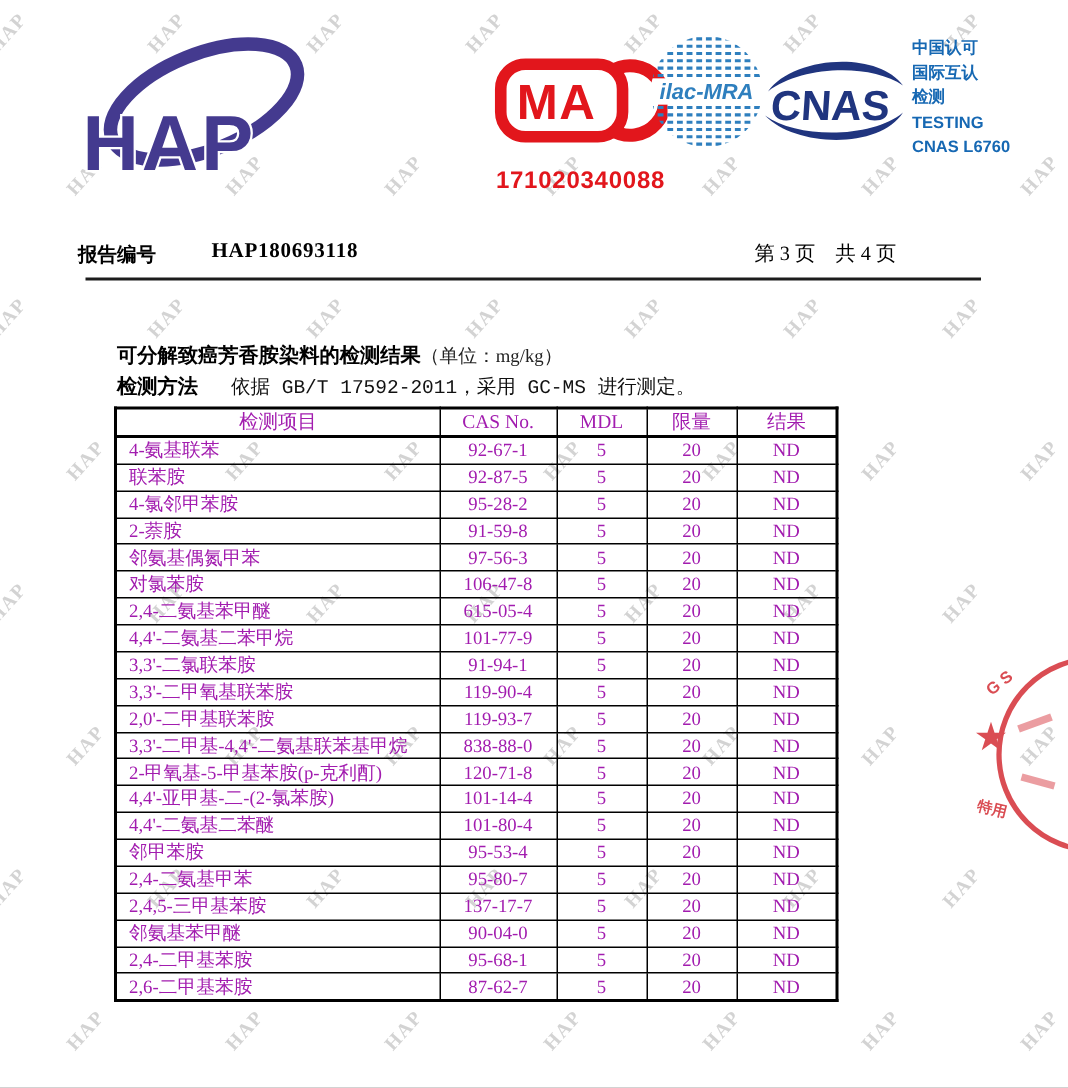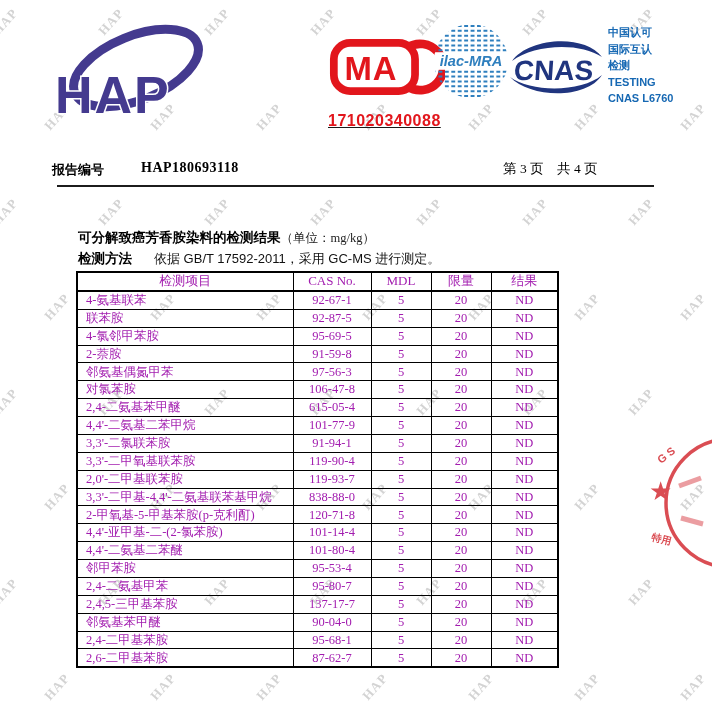--- a/index.html
+++ b/index.html
@@ -20,21 +20,21 @@
   }
   
   .wm-layer{position:absolute;inset:0;z-index:0;pointer-events:none;}
   .wm{
     position:absolute;font-family:"Liberation Serif",serif;font-weight:bold;
     font-size:13px;letter-spacing:1px;color:var(--watermark_gray);
     transform:rotate(-48deg);opacity:.8;user-select:none;
   }
   
   .hap-logo{position:absolute;left:52px;top:16px;width:152px;height:126px;z-index:1;}
-  .cma-block{position:absolute;left:328px;top:36px;width:118px;z-index:1;text-align:left;text-decoration:underline;}
+  .cma-block{position:absolute;left:328px;top:36px;width:118px;z-index:1;text-align:center;}
   .cma-logo{width:116px;height:62px;display:block;margin:0 auto;}
   .cma-number{
     font-family:"Liberation Sans",sans-serif;font-weight:bold;font-size:16px;
     color:var(--cma_red);letter-spacing:.5px;margin-top:14px;
   }
   .report-title{
     position:absolute;left:272px;top:112px;width:180px;text-align:center;z-index:1;
     font-family:"Liberation Sans",sans-serif;font-weight:bold;font-size:25px;
     letter-spacing:5px;color:#000;
   }
@@ -64,21 +64,21 @@
   .sec-title-row{position:absolute;left:78px;top:228px;z-index:1;white-space:nowrap;}
   .sec-title{
     font-family:"Liberation Sans",sans-serif;font-weight:bold;font-size:13.5px;color:#000;
   }
   .sec-unit{font-family:"Liberation Serif",serif;font-size:12.5px;color:#222;}
   .method-row{position:absolute;left:78px;top:249px;z-index:1;white-space:nowrap;}
   .method-label{
     font-family:"Liberation Sans",sans-serif;font-weight:bold;font-size:13.5px;color:#000;
     margin-right:22px;
   }
-  .method-text{font-family:Liberation Sans, sans-serif;font-size:13px;color:#111;text-align:center;}
+  .method-text{font-family:Liberation Mono, monospace;font-size:13px;color:#111;text-align:center;}
   
   .results{
     position:absolute;left:76px;top:271px;z-index:1;
     border-collapse:collapse;table-layout:fixed;width:481px;
     font-family:"Liberation Serif",serif;font-size:12.5px;color:#a21caf;
     background:transparent;
   }
   .results th,.results td{
     border:1px solid #000;line-height:12.5px;padding:2.2px 2px;
     white-space:nowrap;overflow:hidden;text-align:center;background:transparent;
@@ -251,21 +251,21 @@
     <tr>
       <td class="name">联苯胺</td>
       <td>92-87-5</td>
       <td>5</td>
       <td>20</td>
       <td>ND</td>
     </tr>
 
     <tr>
       <td class="name">4-氯邻甲苯胺</td>
-      <td>95-69-5</td>
+      <td>95-28-2</td>
       <td>5</td>
       <td>20</td>
       <td>ND</td>
     </tr>
 
     <tr>
       <td class="name">2-萘胺</td>
       <td>91-59-8</td>
       <td>5</td>
       <td>20</td>

